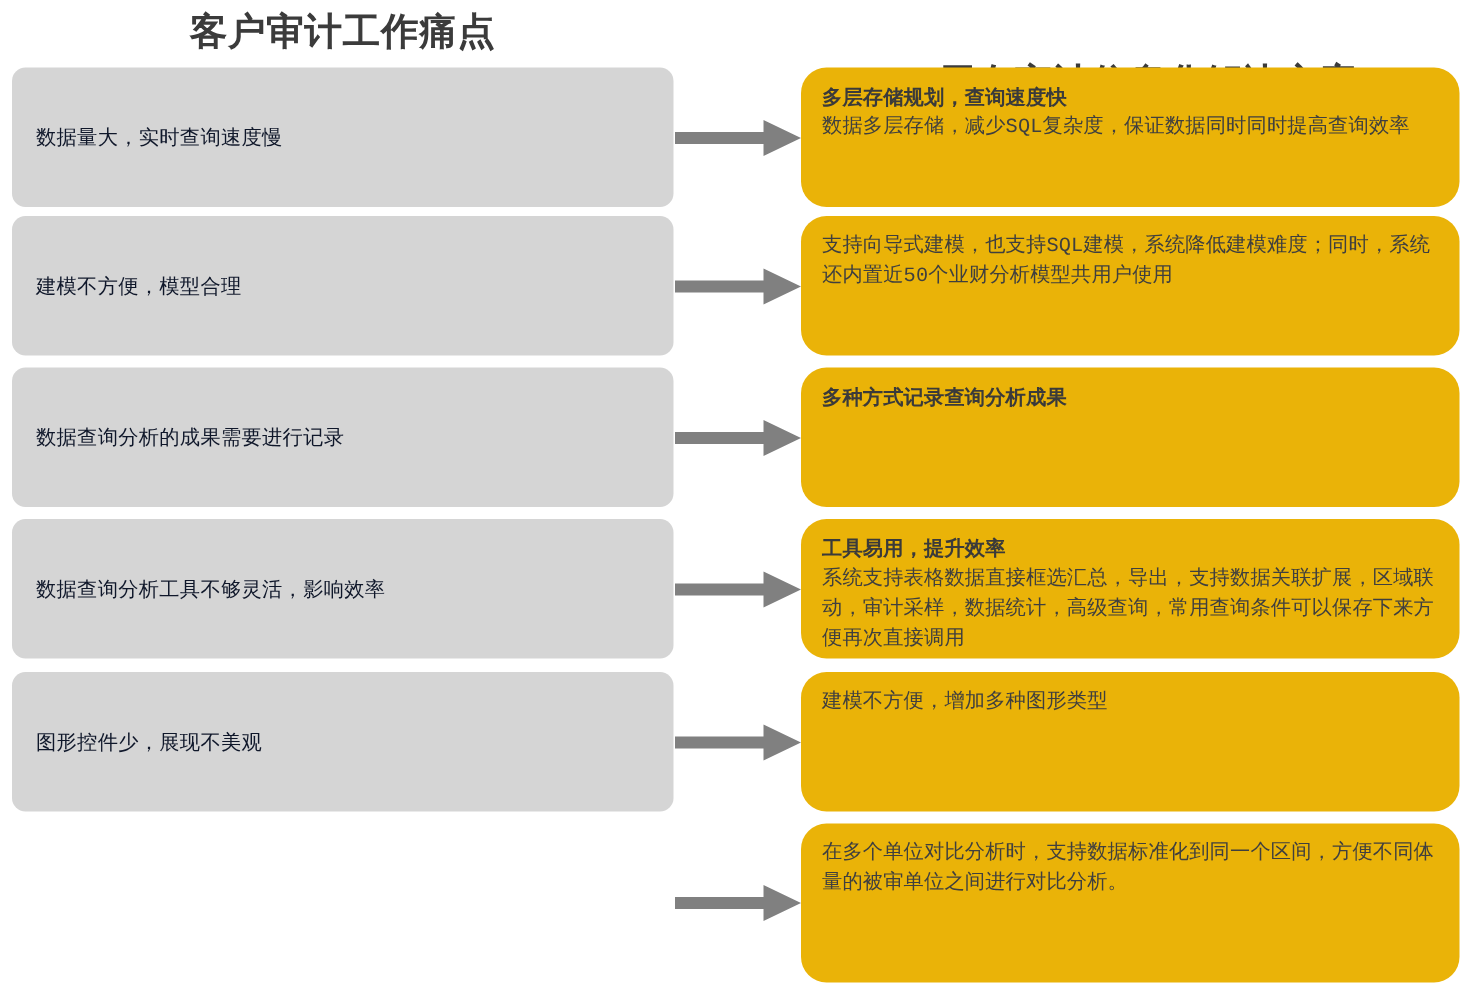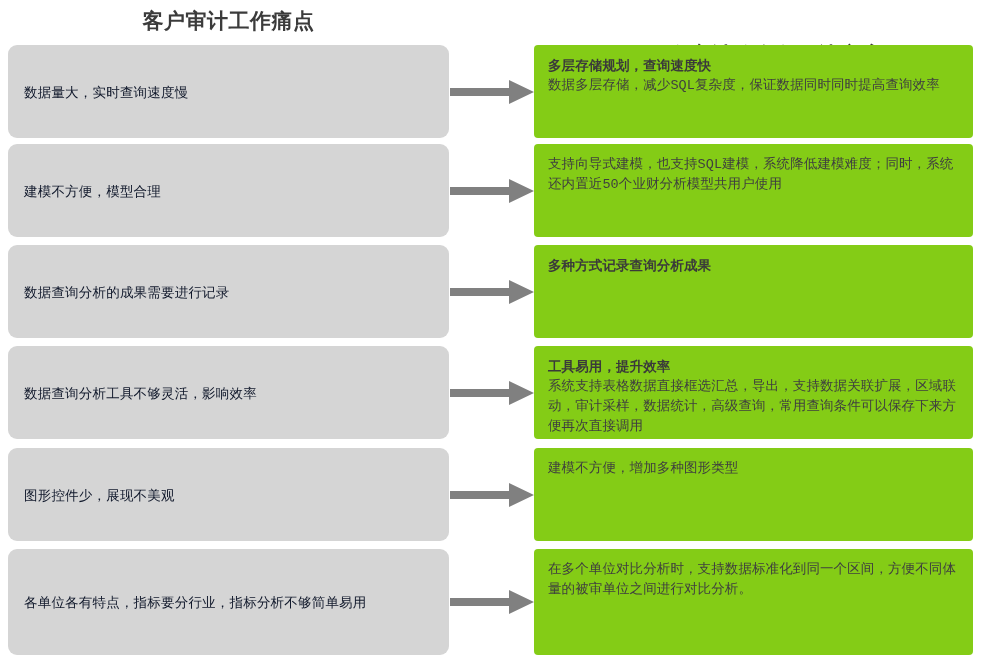--- a/index.html
+++ b/index.html
@@ -16,21 +16,21 @@
   .board {
     position: relative;
     width: 981px;
     height: 666px;
   }
 
   
   .heading {
     position: absolute;
     top: 6px;
-    font-size: 21px;
+    font-size: 25px;
     font-weight: bold;
     color: #3b3b3b;
     letter-spacing: 0.5px;
     text-align: center;
     line-height: 30px;
     white-space: nowrap;
   }
   .heading-left  { left: 8px;   width: 441px; }
   .heading-right { left: 546px; width: 439px; margin-top: 34px; }
 
@@ -87,22 +87,22 @@
   }
   .arrow svg { display: block; }
 
   
   .sol-box {
     position: absolute;
     left: 534px;
     top: 0;
     width: 439px;
     height: 100%;
-    background: #84cc16;
-    border-radius: 4px;
+    background: #eab308;
+    border-radius: 17px;
     padding: 11px 14px 8px 14px;
     overflow: hidden;
   }
   .sol-title {
     font-size: 13.5px;
     font-weight: bold;
     color: #3a3a3a;
     line-height: 19px;
     letter-spacing: 0.1px;
     margin-bottom: 1px;
@@ -192,23 +192,20 @@
         <svg width="84" height="26" viewBox="0 0 84 26" xmlns="http://www.w3.org/2000/svg">
           <polygon points="0,9 59,9 59,1 84,13 59,25 59,17 0,17" fill="#808080"></polygon>
         </svg>
       </div>
       <div class="sol-box">
         <div class="sol-desc">建模不方便，增加多种图形类型</div>
       </div>
     </div>
 
     <div class="row r5">
-      <div class="pain-box">
-        <div class="pain-text">各单位各有特点，指标要分行业，指标分析不够简单易用</div>
-      </div>
       <div class="arrow">
         <svg width="84" height="26" viewBox="0 0 84 26" xmlns="http://www.w3.org/2000/svg">
           <polygon points="0,9 59,9 59,1 84,13 59,25 59,17 0,17" fill="#808080"></polygon>
         </svg>
       </div>
       <div class="sol-box">
         <div class="sol-desc">在多个单位对比分析时，支持数据标准化到同一个区间，方便不同体量的被审单位之间进行对比分析。</div>
       </div>
     </div>
 

